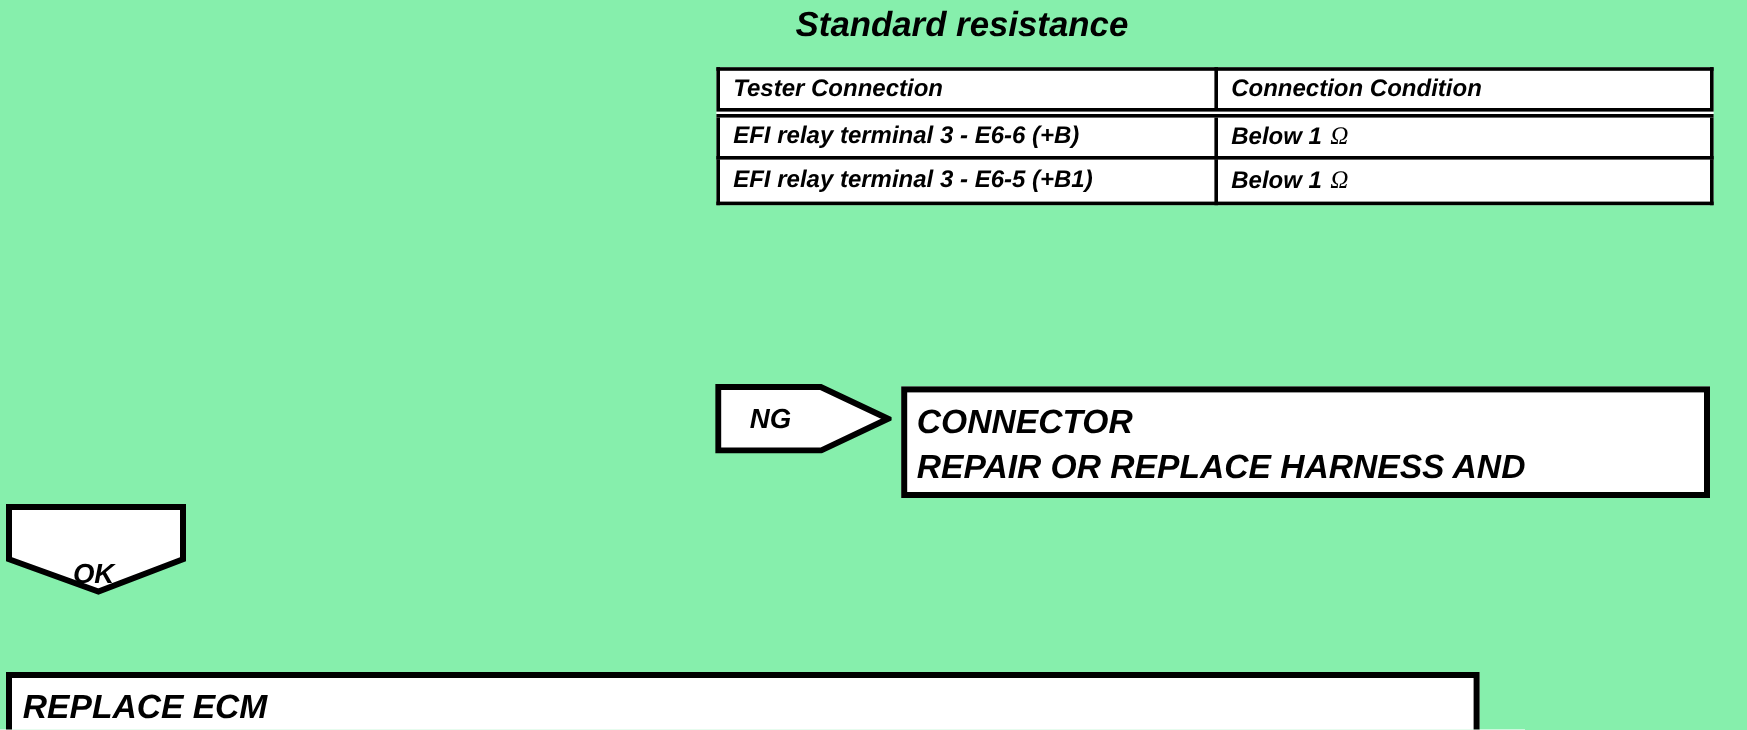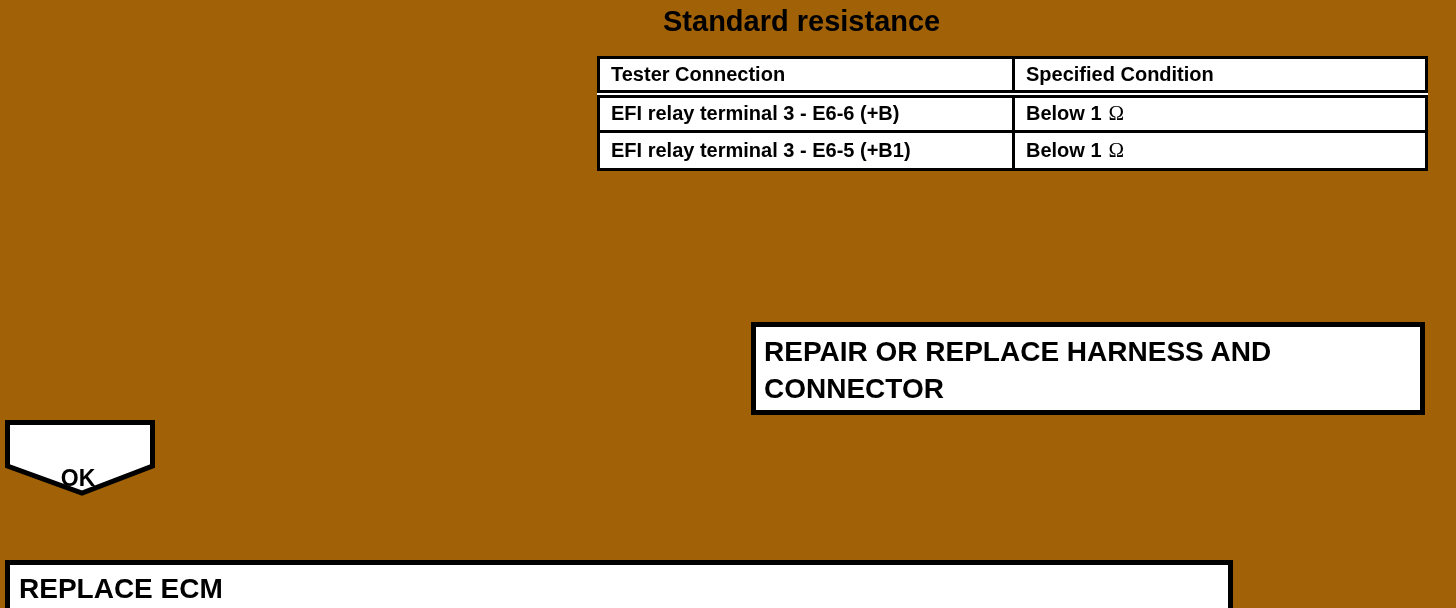--- a/index.html
+++ b/index.html
@@ -4,21 +4,21 @@
 <style>
   * { margin: 0; padding: 0; box-sizing: border-box; }
   html, body { background: #ffffff; }
   body {
     width: 1456px; height: 608px;
     position: relative;
     overflow: hidden;
     font-family: "Liberation Sans", sans-serif;
     color: #000000;
   }
-  .page { position: absolute; inset: 0; background: #a16207; }
+  .page { position: absolute; inset: 0; background: #86efac; font-style: italic; }
 
   
   .title {
     position: absolute; left: 663px; top: 6px;
     font-size: 29px; line-height: 30px; font-weight: bold;
     white-space: nowrap;
   }
 
   
   table.spec {
@@ -83,39 +83,45 @@
   <div class="title">Standard resistance</div>
 
   <table class="spec">
     <colgroup>
         <col class="c1">
         <col class="c2">
       </colgroup>
     <thead>
       <tr>
         <th>Tester Connection</th>
-        <th>Specified Condition</th>
+        <th>Connection Condition</th>
       </tr>
     </thead>
     <tbody>
       <tr>
         <td>EFI relay terminal 3 - E6-6 (+B)</td>
         <td><span>Below 1</span><span class="ohm">Ω</span></td>
       </tr>
       <tr>
         <td>EFI relay terminal 3 - E6-5 (+B1)</td>
         <td><span>Below 1</span><span class="ohm">Ω</span></td>
       </tr>
     </tbody>
   </table>
 
+  <div class="shape-wrap ng-wrap">
+    <svg width="147" height="58" viewBox="0 0 147 58">
+      <polygon points="2.5,2.5 88,2.5 144,29 88,55.5 2.5,55.5" fill="#ffffff" stroke="#000000" stroke-width="5" stroke-linejoin="miter"></polygon>
+    </svg>
+    <div class="shape-label ng-label">NG</div>
+  </div>
 
   <div class="action-box ng-action">
+    <div>CONNECTOR</div>
     <div>REPAIR OR REPLACE HARNESS AND</div>
-    <div>CONNECTOR</div>
   </div>
 
   <div class="shape-wrap ok-wrap">
     <svg width="150" height="76" viewBox="0 0 150 76">
       <polygon points="2.5,2.5 147.5,2.5 147.5,46 77,73 2.5,46" fill="#ffffff" stroke="#000000" stroke-width="5" stroke-linejoin="miter"></polygon>
     </svg>
     <div class="shape-label ok-label">OK</div>
   </div>
 
   <div class="action-box ok-action">

